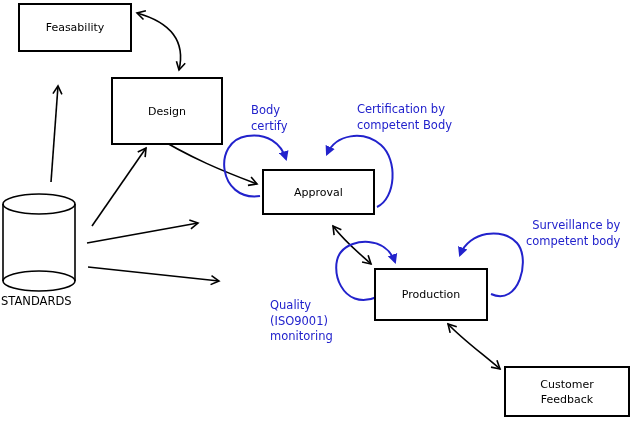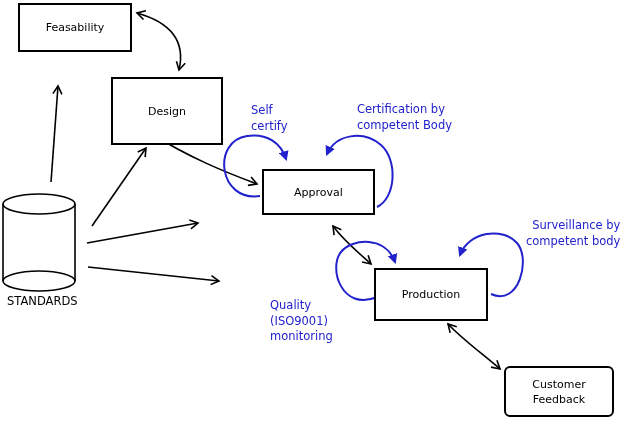--- a/index.html
+++ b/index.html
@@ -25,21 +25,20 @@
   .annotation{
     position:absolute;
     font-size:11.5px;
     line-height:15.5px;
     white-space:pre-line;
   }
   .black-label{
     position:absolute;
     font-size:11.5px;color:#000;
     white-space:nowrap;
-    padding-left:6px;
   }
 </style>
 </head>
 <body>
 
 <div id="canvas">
 
   <svg id="edge-layer" viewBox="0 0 633 421" xmlns="http://www.w3.org/2000/svg">
     <defs>
       <marker id="blackArrow" viewBox="0 0 12 12" refX="10" refY="6" markerWidth="12" markerHeight="12" markerUnits="userSpaceOnUse" orient="auto-start-reverse">
@@ -81,28 +80,28 @@
   </div>
 
   <div class="node-box" style="left:262px;top:169px;width:113px;height:46px;">
     <span>Approval</span>
   </div>
 
   <div class="node-box" style="left:374px;top:268px;width:114px;height:53px;">
     <span>Production</span>
   </div>
 
-  <div class="node-box" style="left:504px;top:366px;width:110px;height:51px;border-radius:6px;">
+  <div class="node-box" style="left:504px;top:366px;width:126px;height:51px;">
     <span>Customer
 Feedback</span>
   </div>
 
   <div class="black-label" style="left:1px;top:294px;">STANDARDS</div>
 
-  <div class="annotation" style="left:251px;top:103px;color:#2222cc;">Self
+  <div class="annotation" style="left:251px;top:103px;color:#2222cc;">Body
 certify</div>
 
   <div class="annotation" style="left:357px;top:102px;color:#2222cc;">Certification by
 competent Body</div>
 
   <div class="annotation" style="left:526px;top:218px;color:#2222cc;text-align:right;">Surveillance by
 competent body</div>
 
   <div class="annotation" style="left:270px;top:298px;color:#2222cc;">Quality
 (ISO9001)

